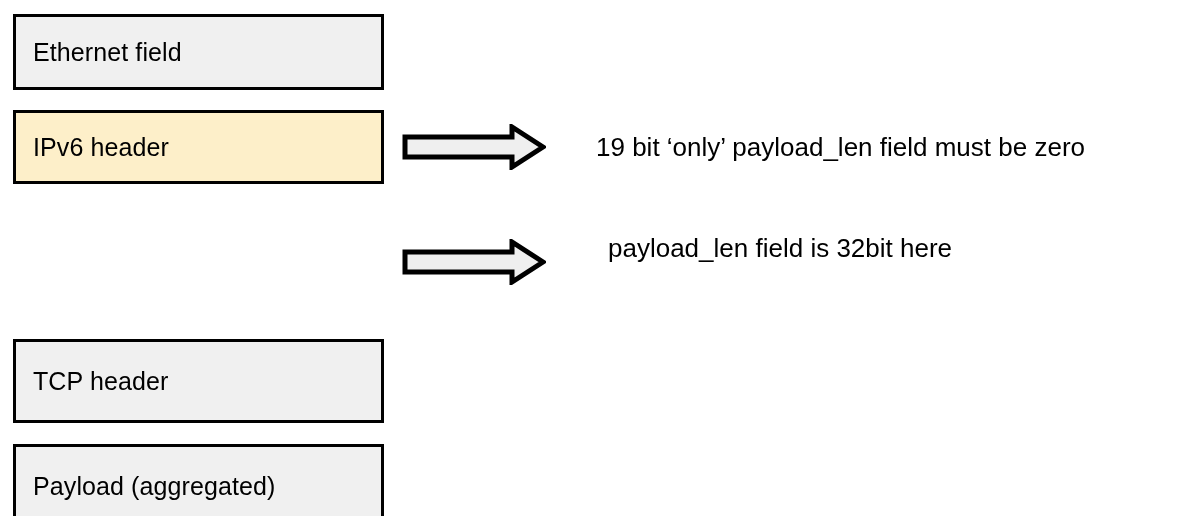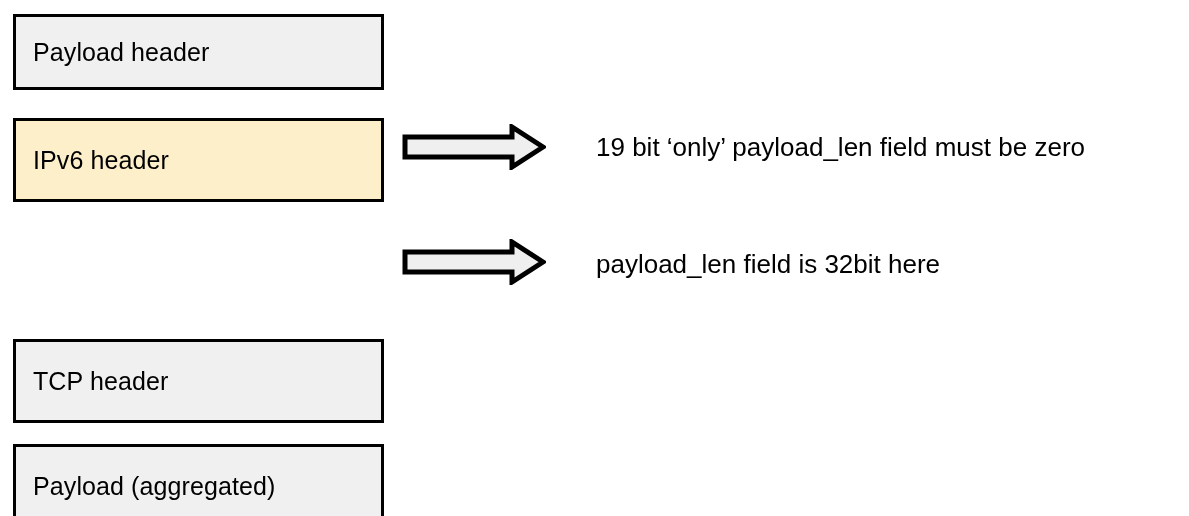--- a/index.html
+++ b/index.html
@@ -43,21 +43,21 @@
     letter-spacing: 0.1px;
     color: #000000;
     white-space: pre-line;
   }
 
   .box-gray  { background: #F0F0F0; }
   .box-cream { background: #FDEFC9; }
 
   
   #box-ethernet   { top: 14px;  height: 76px;  }
-  #box-ipv6       { top: 118px; height: 84px;  }
+  #box-ipv6       { top: 110px; height: 74px;  }
   #box-hbh        { top: 207px; height: 108px; }
   #box-tcp        { top: 339px; height: 84px;  }
   #box-payload    { top: 444px; height: 84px; text-align: center;  }
 
   .callout-arrow {
     position: absolute;
     left: 402px;
     width: 144px;
     height: 46px;
   }
@@ -66,29 +66,29 @@
 
   .callout-text {
     position: absolute;
     left: 596px;
     font-size: 26px;
     line-height: 32px;
     color: #000000;
     white-space: nowrap;
   }
   #note-ipv6 { top: 131px; }
-  #note-hbh  { top: 248px; }
+  #note-hbh  { top: 232px; margin-left: 12px; }
 </style>
 </head>
 <body>
 
 <div id="stack-diagram">
 
   <div class="stack-box box-gray" id="box-ethernet">
-    <span class="box-label">Payload header</span>
+    <span class="box-label">Ethernet field</span>
   </div>
 
   <div class="stack-box box-cream" id="box-ipv6">
     <span class="box-label">IPv6 header</span>
   </div>
 
 
   <div class="stack-box box-gray" id="box-tcp">
     <span class="box-label">TCP header</span>
   </div>

